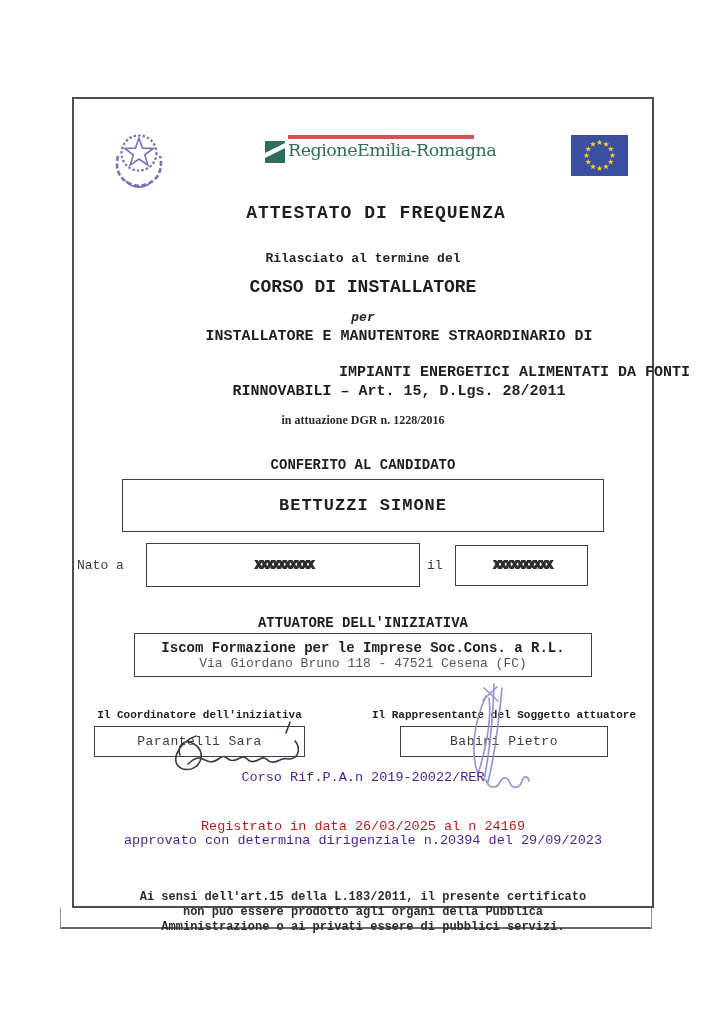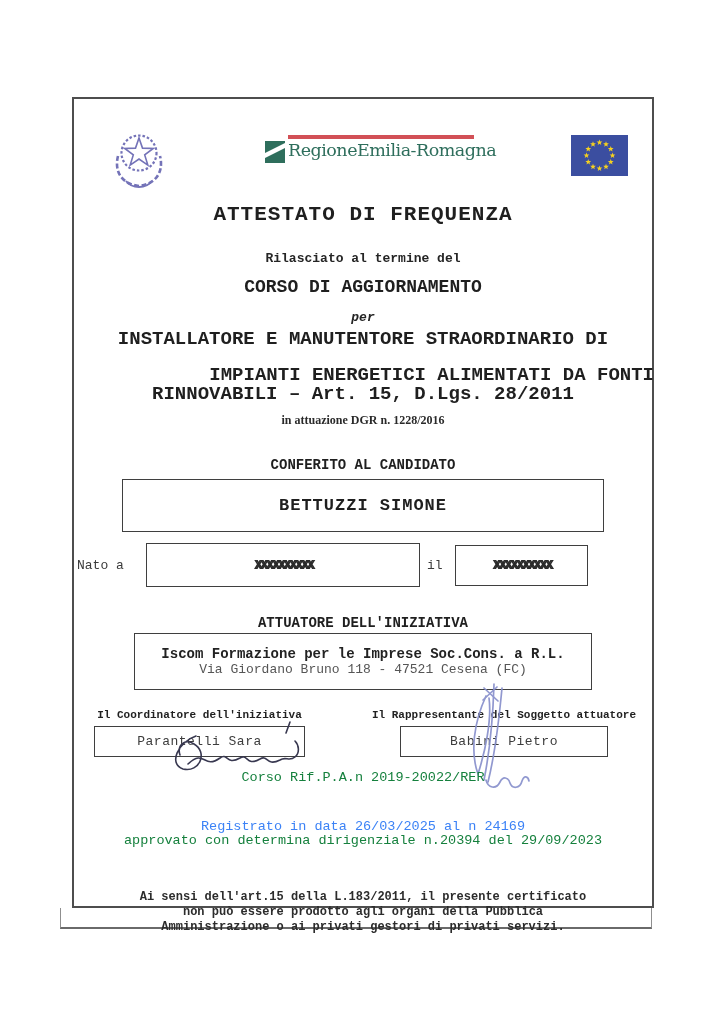--- a/index.html
+++ b/index.html
@@ -5,27 +5,27 @@
   html,body{margin:0;padding:0;background:#fff;}
   .page{position:relative;width:725px;height:1024px;background:#ffffff;overflow:hidden;
         font-family:"Liberation Mono","DejaVu Sans Mono",monospace;color:#2e2e2e;}
   .sheet{position:absolute;left:72px;top:97px;width:582px;height:811px;
          border:2px solid #4e4e4e;box-sizing:border-box;background:#fff;}
   .understrip{position:absolute;left:60px;top:908px;width:592px;height:21px;
          border-left:1px solid #8f8f8f;border-right:1px solid #8f8f8f;
          border-bottom:2px solid #6a6a6a;box-sizing:border-box;background:#fff;}
   .cline{position:absolute;left:72px;width:582px;text-align:center;white-space:pre;}
   .b{font-weight:bold;}
-  .t-title{font-size:21px;letter-spacing:1px;color:#1f1f1f;}
+  .t-title{font-size:18px;letter-spacing:1px;color:#1f1f1f;padding-left:13px;}
   .t-sub{font-size:13px;color:#252525;}
   .t-course{font-size:18px;color:#1f1f1f;}
-  .t-big{font-size:19px;color:#1f1f1f;}
+  .t-big{font-size:15px;color:#1f1f1f;padding-left:36px;}
   .t-small{font-size:12px;color:#2a2a2a;}
   .t-label{font-size:14px;color:#1f1f1f;}
-  .t-ref{font-size:13.5px;color:#15803d;}
+  .t-ref{font-size:13.5px;color:#4c1d95;}
   .t-disc{font-size:12px;color:#2c2c2c;line-height:15.5px;margin-top:41px;}
   .box{position:absolute;border:1.5px solid #3f3f3f;box-sizing:border-box;background:#fff;
        display:flex;align-items:center;justify-content:center;flex-direction:column;}
   .redacted{font-size:13px;font-weight:bold;letter-spacing:-2px;color:#2b2b2b;
             text-shadow:1.5px 0 0 #2b2b2b;}
   .siglabel{position:absolute;text-align:center;font-size:11px;font-weight:bold;color:#222;}
   .signame{font-size:13px;color:#3c3c3c;letter-spacing:0.5px;}
   .sig-svg{position:absolute;pointer-events:none;}
   .rerlogo{position:absolute;left:265px;top:133px;width:215px;height:34px;}
   .rer-red{position:absolute;left:23px;top:2px;width:186px;height:4px;background:#d25056;}
@@ -83,21 +83,21 @@
         <use href="#eustar" transform="translate(17.24,27)"></use>
         <use href="#eustar" transform="translate(15.5,20.5)"></use>
         <use href="#eustar" transform="translate(17.24,14)"></use>
         <use href="#eustar" transform="translate(22,9.24)"></use>
       </g>
     </svg>
   </div>
 
   <div class="cline t-title b" style="top:203px;">ATTESTATO DI FREQUENZA</div>
   <div class="cline t-sub b" style="top:251px;">Rilasciato al termine del</div>
-  <div class="cline t-course b" style="top:277px;">CORSO DI AGGIORNAMENTO</div>
+  <div class="cline t-course b" style="top:277px;">CORSO DI INSTALLATORE</div>
   <div class="cline t-sub b" style="top:310px;font-style:italic;">per</div>
   <div class="cline t-big b" style="top:328px;">INSTALLATORE E MANUTENTORE STRAORDINARIO DI</div>
   <div class="cline t-big b" style="top:364px;text-align:right;">IMPIANTI ENERGETICI ALIMENTATI DA FONTI</div>
   <div class="cline t-big b" style="top:383px;">RINNOVABILI – Art. 15, D.Lgs. 28/2011</div>
   <div class="cline t-small b" style="top:413px;font-family:Liberation Serif, serif;">in attuazione DGR n. 1228/2016</div>
 
   <div class="cline t-label b" style="top:457px;">CONFERITO AL CANDIDATO</div>
   <div class="box" style="left:122px;top:479px;width:482px;height:53px;">
     <span style="font-size:17px;font-weight:bold;letter-spacing:1px;color:#1f1f1f;">BETTUZZI SIMONE</span>
   </div>
@@ -105,21 +105,21 @@
   <div style="position:absolute;left:77px;top:558px;font-size:13px;color:#3a3a3a;">Nato a</div>
   <div class="box" style="left:146px;top:543px;width:274px;height:44px;">
     <span class="redacted">XXXXXXXXXX</span>
   </div>
   <div style="position:absolute;left:427px;top:558px;font-size:13px;color:#3a3a3a;">il</div>
   <div class="box" style="left:455px;top:545px;width:133px;height:41px;">
     <span class="redacted">XXXXXXXXXX</span>
   </div>
 
   <div class="cline t-label b" style="top:615px;">ATTUATORE DELL'INIZIATIVA</div>
-  <div class="box" style="left:134px;top:633px;width:458px;height:57px;">
+  <div class="box" style="left:134px;top:633px;width:458px;height:44px;">
     <span class="provname">Iscom Formazione per le Imprese Soc.Cons. a R.L.</span>
     <span class="addr">Via Giordano Bruno 118 - 47521 Cesena (FC)</span>
   </div>
 
   <div class="siglabel" style="left:94px;top:709px;width:211px;">Il Coordinatore dell'iniziativa</div>
   <div class="siglabel" style="left:368px;top:709px;width:272px;">Il Rappresentante del Soggetto attuatore</div>
 
   <div class="box" style="left:94px;top:726px;width:211px;height:31px;">
     <span class="signame">Parantelli Sara</span>
   </div>
@@ -145,19 +145,19 @@
         <path d="M 74,10 C 71,42 67,76 60,104"></path>
         <path d="M 58,102 C 60,110 68,112 72,104 C 75,98 80,99 82,105 C 84,111 92,111 94,103 C 96,97 100,98 101,103"></path>
         <path d="M 56,10 L 70,23"></path>
         <path d="M 69,9 L 55,22"></path>
       </g>
     </svg>
   </div>
 
   <div class="cline t-ref" style="top:770px;">Corso Rif.P.A.n 2019-20022/RER</div>
   <div class="cline t-ref" style="top:790px;margin-top:43px;">approvato con determina dirigenziale n.20394 del 29/09/2023</div>
-  <div class="cline t-ref" style="top:819px;color:#3b82f6;">Registrato in data 26/03/2025 al n 24169</div>
+  <div class="cline t-ref" style="top:819px;color:#b91c1c;">Registrato in data 26/03/2025 al n 24169</div>
 
   <div class="cline t-disc b" style="top:849px;">Ai sensi dell'art.15 della L.183/2011, il presente certificato</div>
   <div class="cline t-disc b" style="top:864px;">non può essere prodotto agli organi della Pubblica</div>
-  <div class="cline t-disc b" style="top:879px;">Amministrazione o ai privati gestori di privati servizi.</div>
+  <div class="cline t-disc b" style="top:879px;">Amministrazione o ai privati essere di pubblici servizi.</div>
 
 </div>
 
 </body></html>

